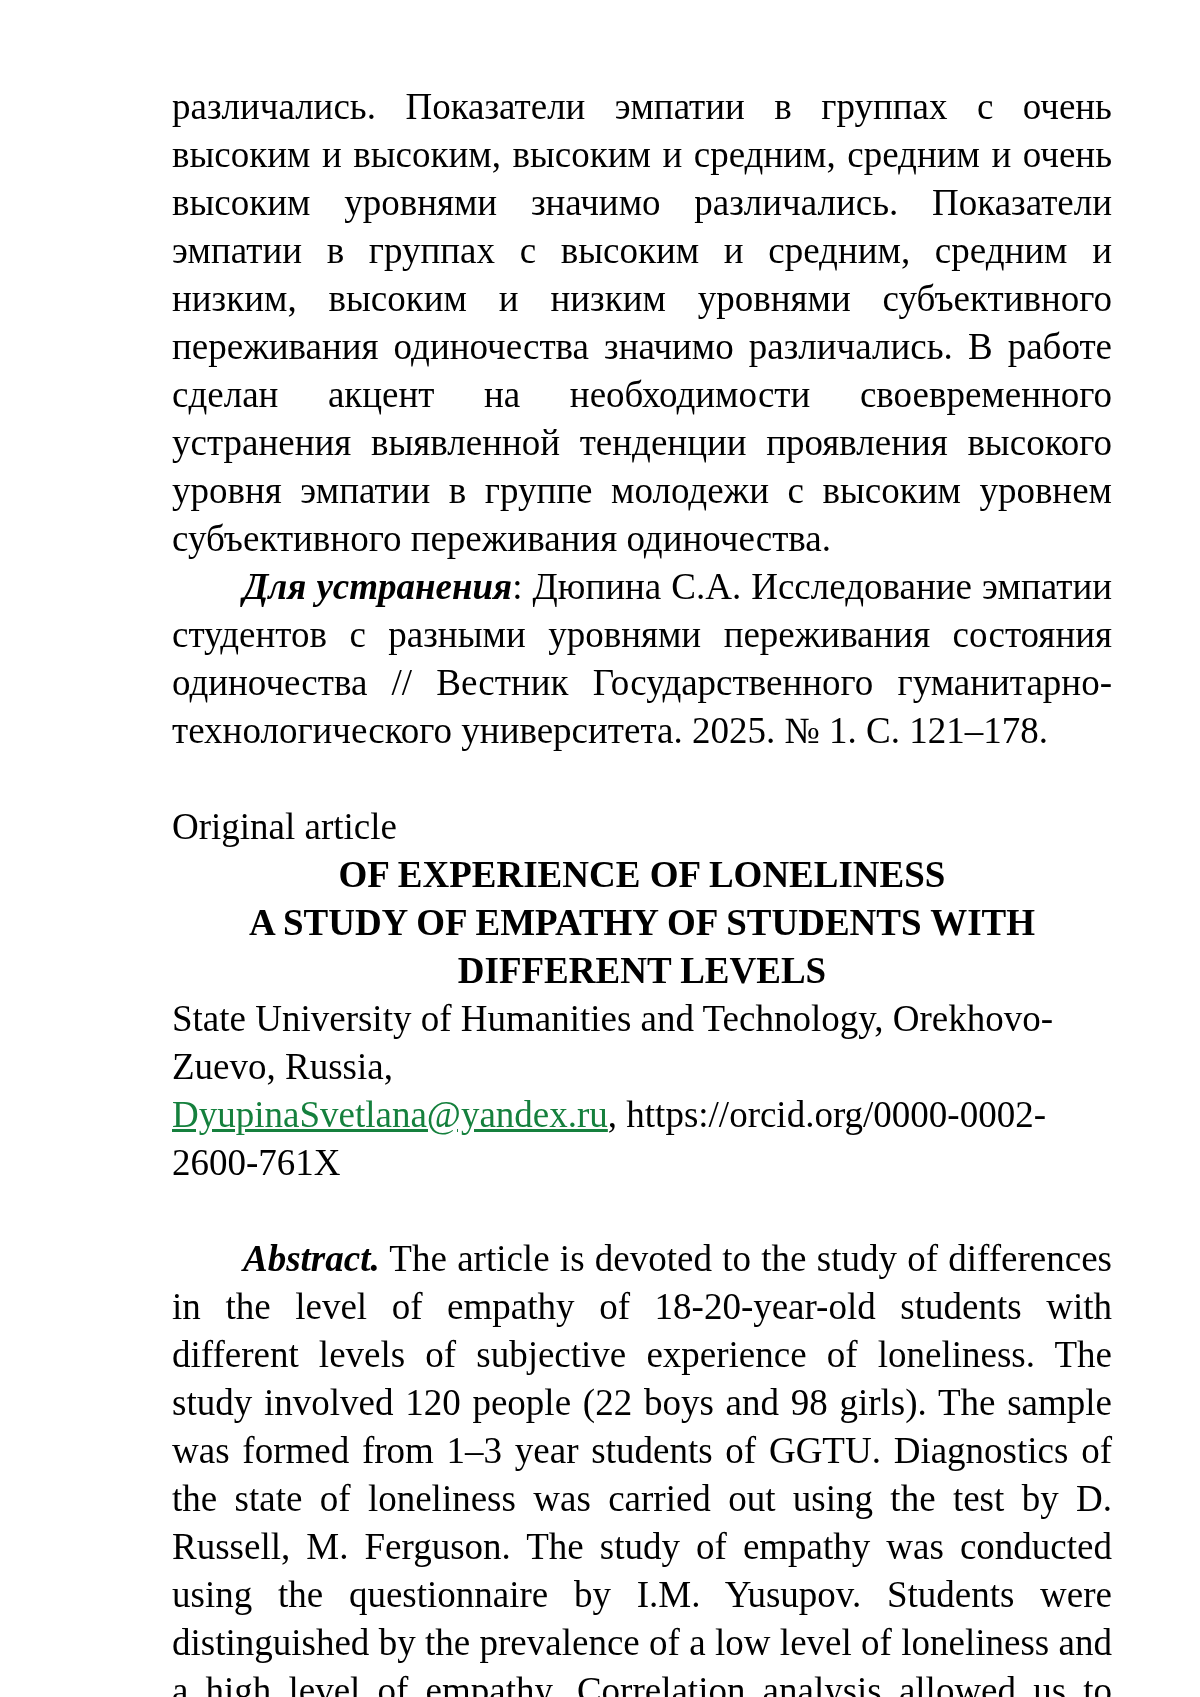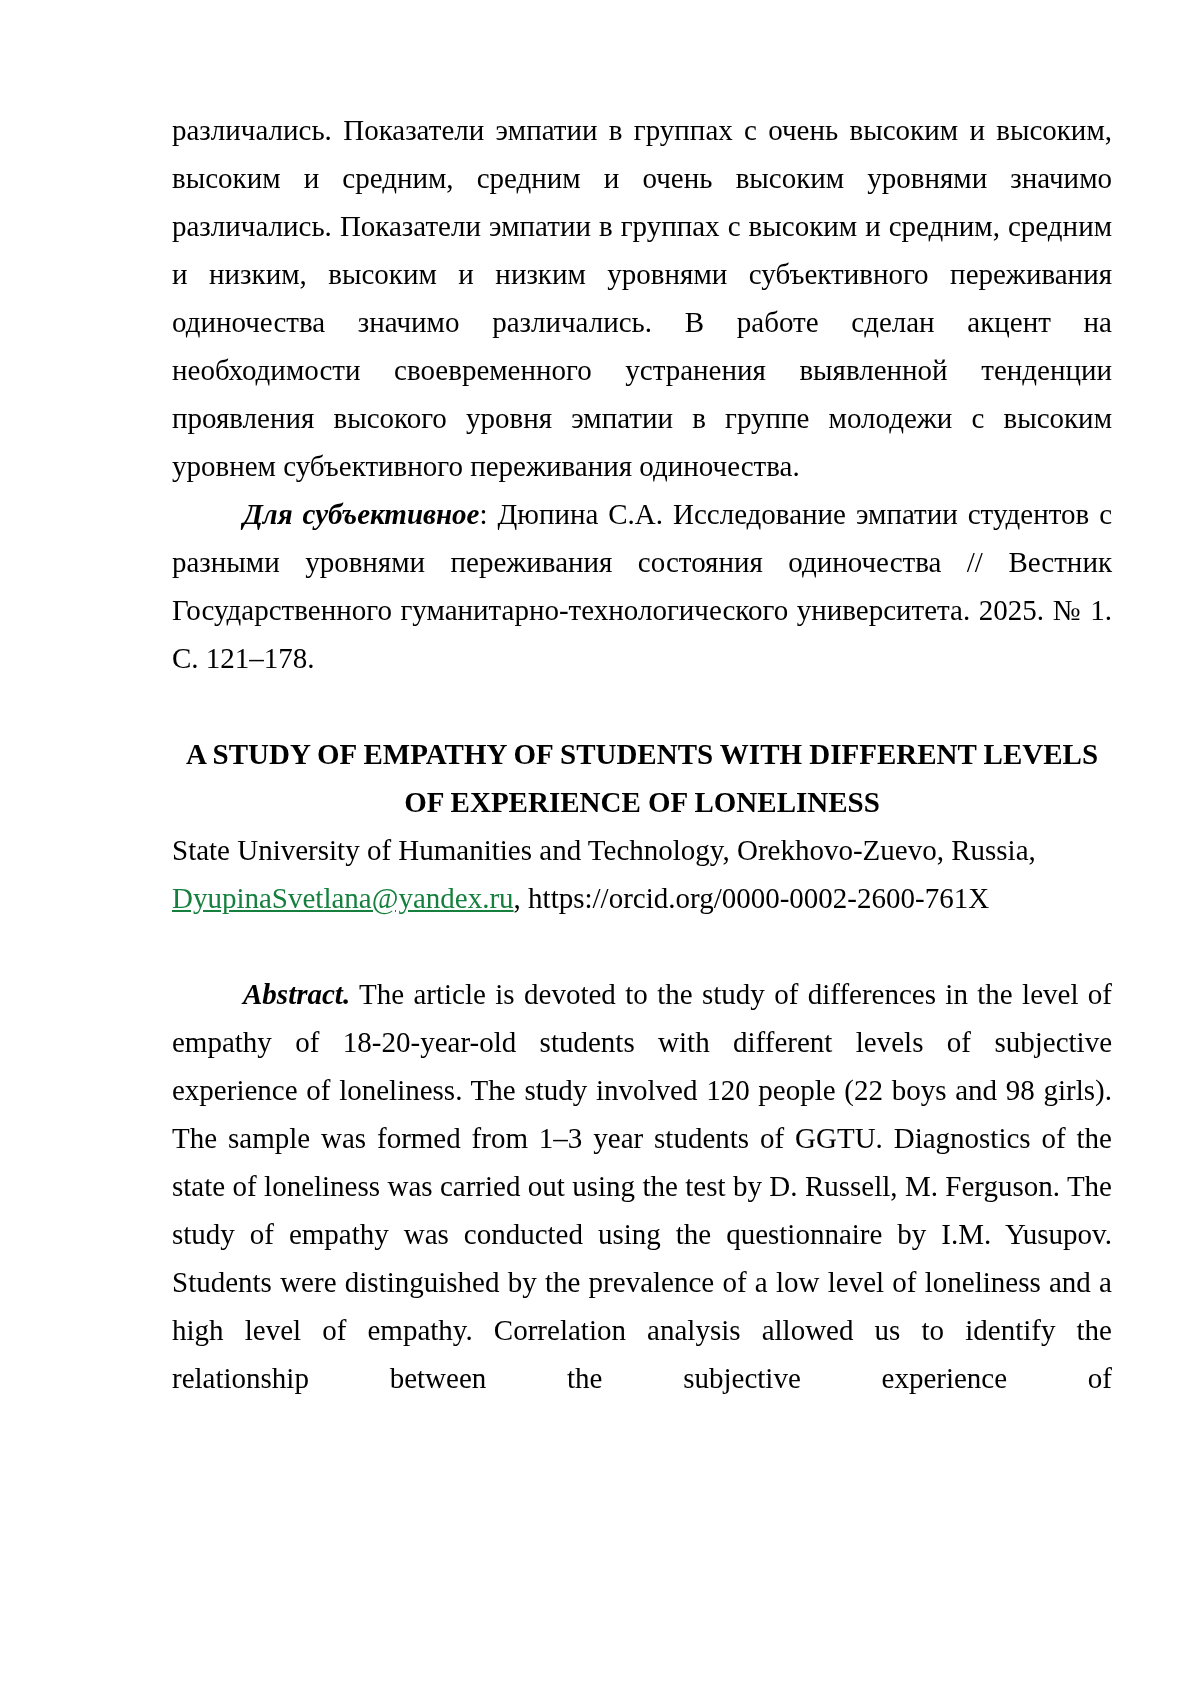--- a/index.html
+++ b/index.html
@@ -11,23 +11,23 @@
     width: 1200px;
     height: 1697px;
     overflow: hidden;
   }
   .page {
     box-sizing: border-box;
     width: 1200px;
     height: 1666px;
     background: #ffffff;
     color: #000000;
-    padding: 106px 88px 0 172px;
+    padding: 83px 88px 0 172px;
     font-family: "Liberation Serif", "DejaVu Serif", serif;
-    font-size: 29px;
+    font-size: 37px;
     line-height: 48px;
   }
   .page p {
     margin: 0;
     padding: 0;
   }
   .j { text-align: justify; }
   .jlast { text-align: justify; text-align-last: justify; }
   .ind { text-indent: 71px; }
   .bi { font-weight: bold; font-style: italic; }
@@ -41,28 +41,29 @@
   }
 </style>
 </head>
 <body>
 
 <div class="page">
 
   <p class="j">различались. Показатели эмпатии в группах с очень высоким и высоким, высоким и средним, средним и очень высоким уровнями значимо различались. Показатели эмпатии в группах с высоким и средним, средним и низким, высоким и низким уровнями субъективного переживания одиночества значимо различались. В работе сделан акцент на необходимости своевременного устранения выявленной тенденции проявления высокого уровня эмпатии в группе молодежи с высоким уровнем субъективного переживания одиночества.</p>
 
 
-  <p class="j ind"><span class="bi">Для субъективное</span><span>: Дюпина С.А. Исследование эмпатии студентов с разными уровнями переживания состояния одиночества // Вестник Государственного гуманитарно-технологического университета. 2025. № 1. С. 121–178.</span></p>
+  <p class="j ind"><span class="bi">Для устранения</span><span>: Дюпина С.А. Исследование эмпатии студентов с разными уровнями переживания состояния одиночества // Вестник Государственного гуманитарно-технологического университета. 2025. № 1. С. 121–178.</span></p>
 
   <div class="spacer"></div>
 
+  <p>Original article</p>
 
   <div class="center b">
+    <p>OF EXPERIENCE OF LONELINESS</p>
     <p>A STUDY OF EMPATHY OF STUDENTS WITH DIFFERENT LEVELS</p>
-    <p>OF EXPERIENCE OF LONELINESS</p>
   </div>
 
 
   <p>State University of Humanities and Technology, Orekhovo-Zuevo, Russia,</p>
 
   <p><a class="email" href="#">DyupinaSvetlana@yandex.ru</a><span>, https://orcid.org/0000-0002-2600-761X</span></p>
 
   <div class="spacer"></div>
 
   <p class="j jlast ind"><span class="bi">Abstract.</span><span> The article is devoted to the study of differences in the level of empathy of 18-20-year-old students with different levels of subjective experience of loneliness. The study involved 120 people (22 boys and 98 girls). The sample was formed from 1–3 year students of GGTU. Diagnostics of the state of loneliness was carried out using the test by D. Russell, M. Ferguson. The study of empathy was conducted using the questionnaire by I.M. Yusupov. Students were distinguished by the prevalence of a low level of loneliness and a high level of empathy. Correlation analysis allowed us to identify the relationship between the subjective experience of</span></p>

